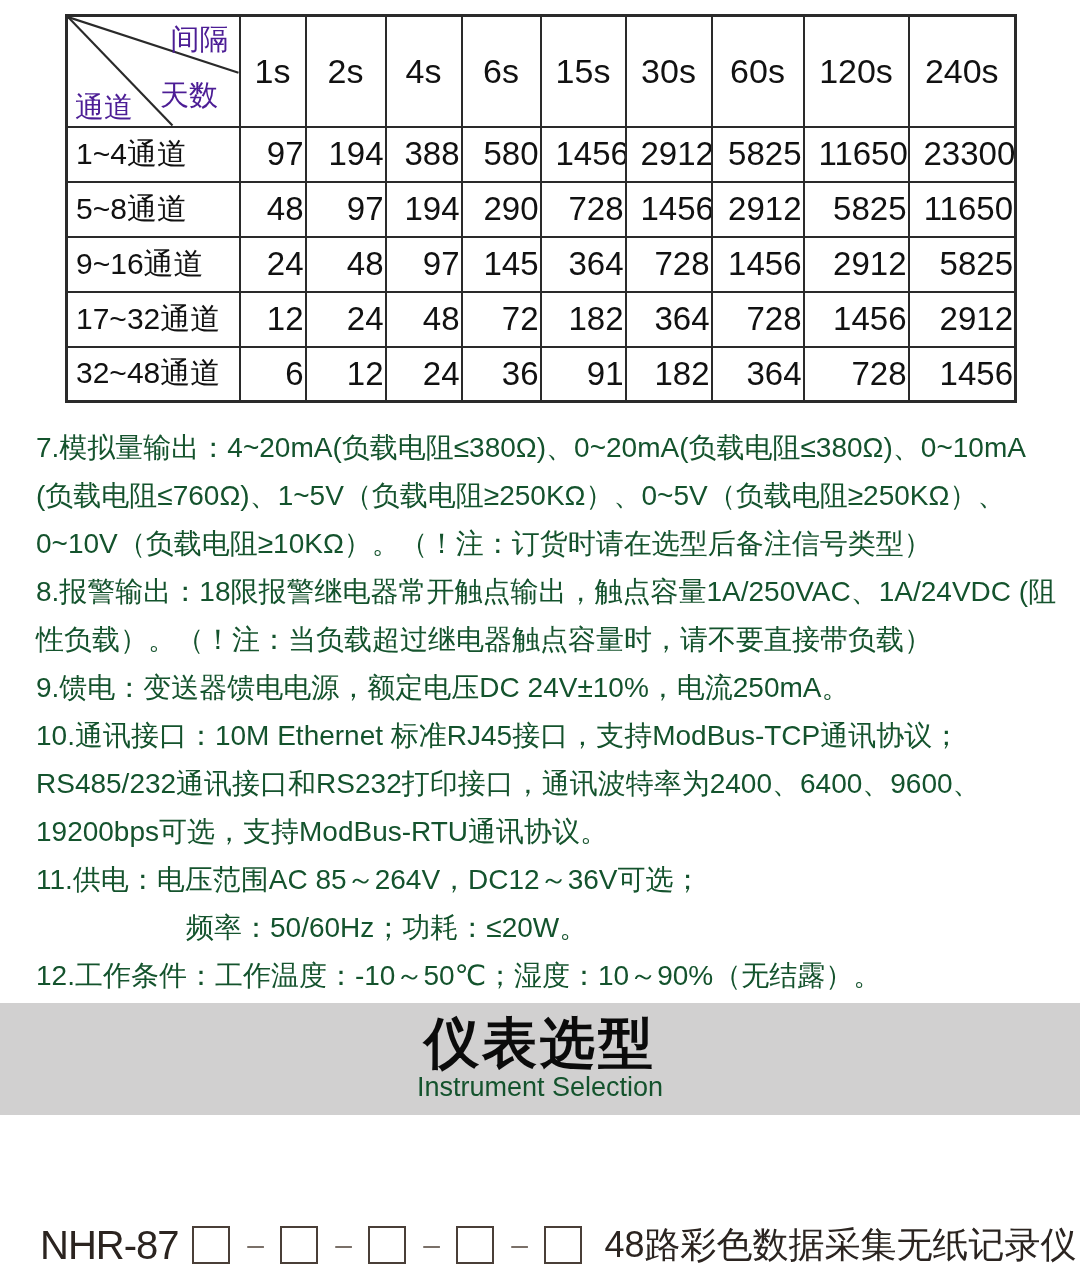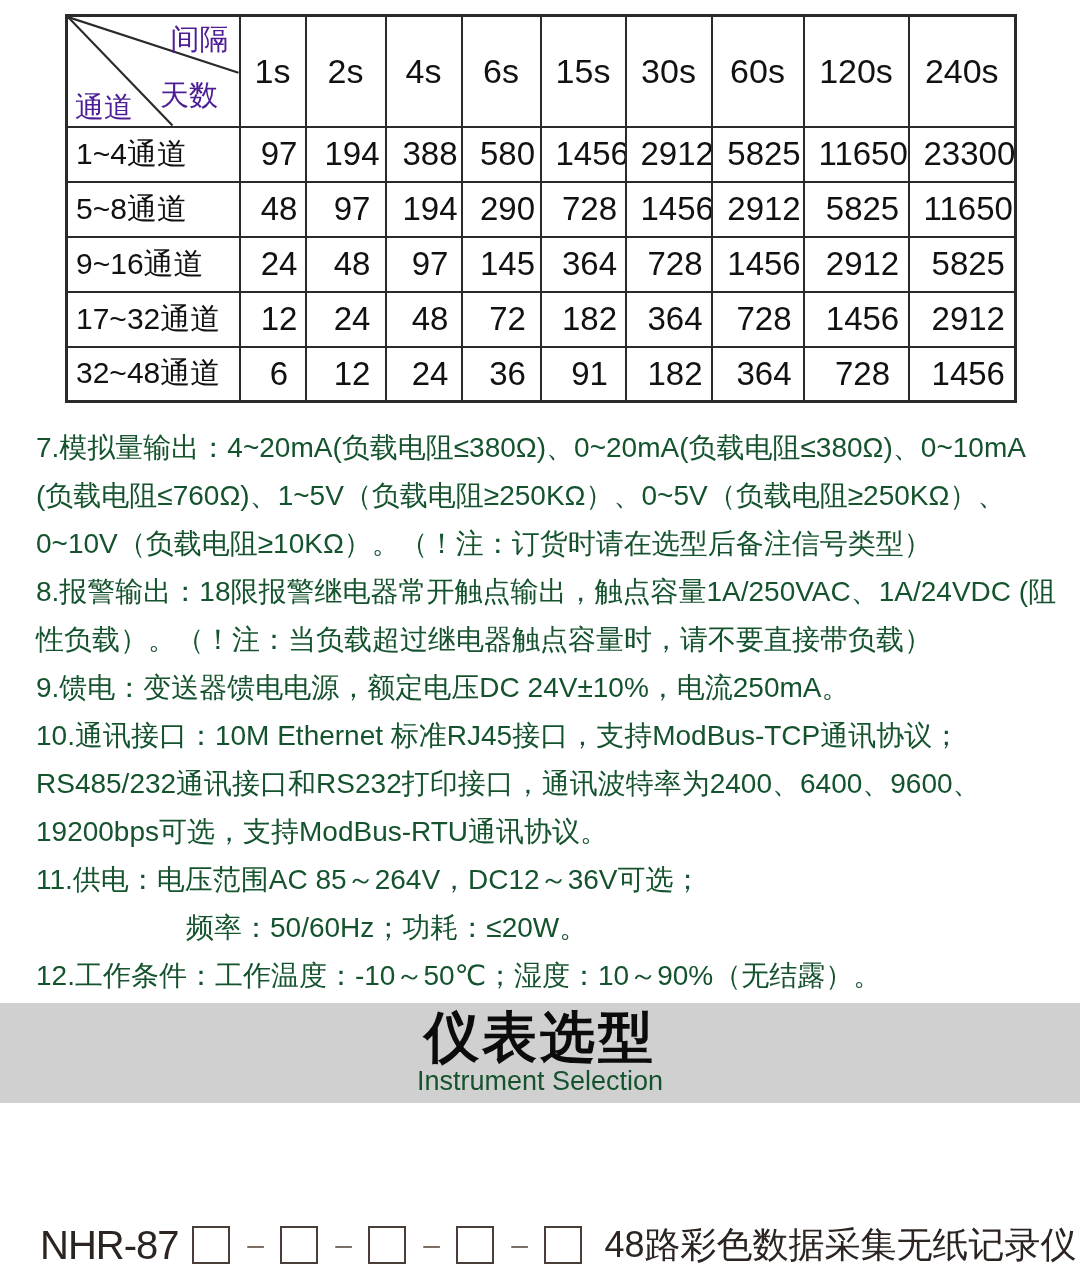--- a/index.html
+++ b/index.html
@@ -30,21 +30,21 @@
     background: #ffffff;
     font-weight: 400;
     vertical-align: middle;
     overflow: hidden;
     white-space: nowrap;
   }
   table.cap thead tr { height: 111px; }
   table.cap tbody tr { height: 55px; }
   th.colhead { font-size: 34px; text-align: center; }
   td.rowlabel { font-size: 30px; text-align: left; padding-left: 8px; border-radius: 24px; }
-  td.num { font-size: 33px; text-align: center; padding-left: 14px; }
+  td.num { font-size: 33px; text-align: right; padding-left: 14px; }
 
   
   th.corner { position: relative; padding: 0; }
   .corner-svg { position: absolute; inset: 0; width: 100%; height: 100%; }
   .corner-label { position: absolute; font-size: 29px; color: #4c1d95; line-height: 1; }
   .lbl-interval { top: 8px; right: 10px; }
   .lbl-days { top: 64px; left: 92px; }
   .lbl-channel { top: 76px; left: 7px; }
 
   
@@ -61,21 +61,21 @@
     color: #14532d;
   }
   .spec-line.indent { padding-left: 150px; }
 
   
   .banner {
     position: absolute;
     left: 0;
     top: 1003px;
     width: 1080px;
-    height: 100px;
+    height: 112px;
     background: #d1d0d0;
     display: flex;
     flex-direction: column;
     align-items: center;
     justify-content: center;
   }
   .banner-title {
     font-size: 55px;
     font-weight: 600;
     color: #0b0b0b;

